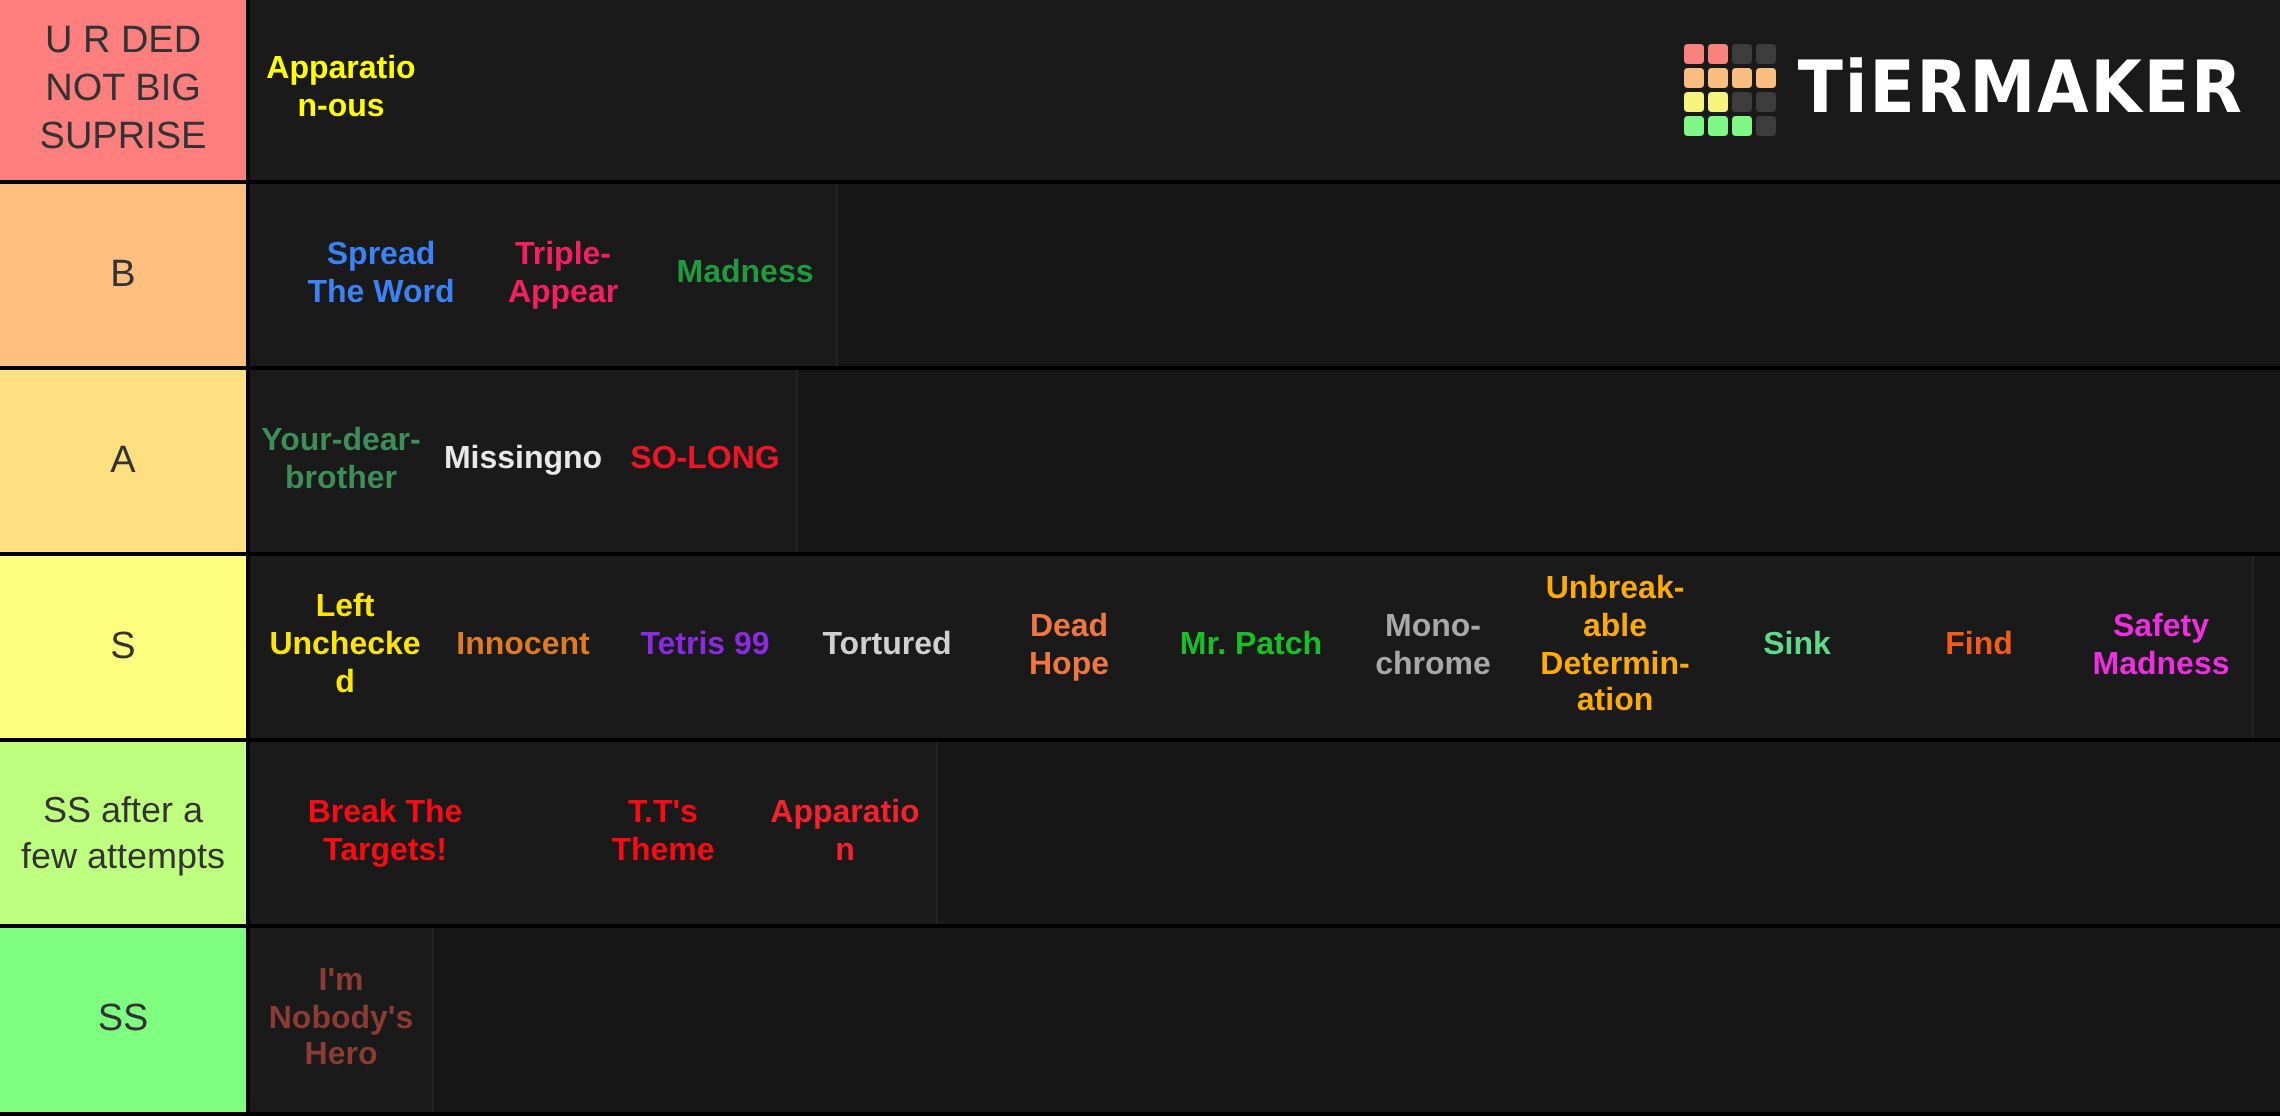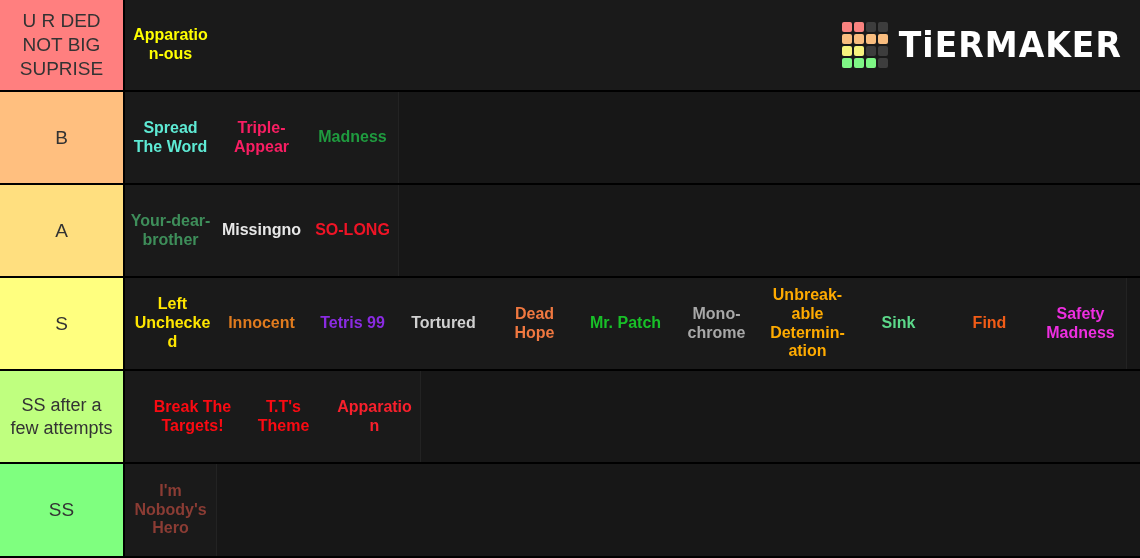--- a/index.html
+++ b/index.html
@@ -123,21 +123,21 @@
             <i style="background: rgb(126, 247, 133);"></i>
             <i style="background: rgb(61, 61, 61);"></i>
           </div>
           <div class="brand-name">TiERMAKER</div>
         </div>
       </div>
     </div>
     <div class="tier-row" style="height: 93px;">
       <div class="tier-label" style="background: rgb(255, 191, 127); color: rgb(51, 51, 51);">B</div>
       <div class="tier-items">
-        <div class="tier-item" style="color: #5eead4;">Spread The Word</div>
+        <div class="tier-item" style="color: #3b82f6; margin-left: 20px;">Spread The Word</div>
         <div class="tier-item" style="color: rgb(249, 30, 99);">Triple-Appear</div>
         <div class="tier-item" style="color: rgb(31, 155, 63);">Madness</div>
         <div class="tier-empty"></div>
       </div>
     </div>
     <div class="tier-row" style="height: 93px;">
       <div class="tier-label" style="background: rgb(255, 223, 127); color: rgb(51, 51, 51);">A</div>
       <div class="tier-items">
         <div class="tier-item" style="color: rgb(62, 142, 90);">Your-dear-brother</div>
         <div class="tier-item" style="color: rgb(232, 232, 232);">Missingno</div>
@@ -159,21 +159,21 @@
         <div class="tier-item" style="color: rgb(92, 217, 138);">Sink</div>
         <div class="tier-item" style="color: rgb(242, 92, 23);">Find</div>
         <div class="tier-item" style="color: rgb(238, 46, 224);">Safety Madness</div>
         <div class="tier-empty"></div>
       </div>
     </div>
     <div class="tier-row" style="height: 93px;">
       <div class="tier-label small" style="background: rgb(191, 255, 127); color: rgb(51, 51, 51);">SS after a few attempts</div>
       <div class="tier-items">
         <div class="tier-item" style="color: rgb(250, 10, 18); margin-left: 22px;">Break The Targets!</div>
-        <div class="tier-item" style="color: rgb(250, 10, 18);">T.T's Theme</div>
+        <div class="tier-item" style="color: rgb(250, 10, 18); margin-left: 48px;">T.T's Theme</div>
         <div class="tier-item" style="color: rgb(248, 32, 44);">Apparation</div>
         <div class="tier-empty"></div>
       </div>
     </div>
     <div class="tier-row" style="height: 92px;">
       <div class="tier-label" style="background: rgb(127, 255, 127); color: rgb(51, 51, 51);">SS</div>
       <div class="tier-items">
         <div class="tier-item" style="color: rgb(139, 60, 52);">I'm Nobody's Hero</div>
         <div class="tier-empty"></div>
       </div>

